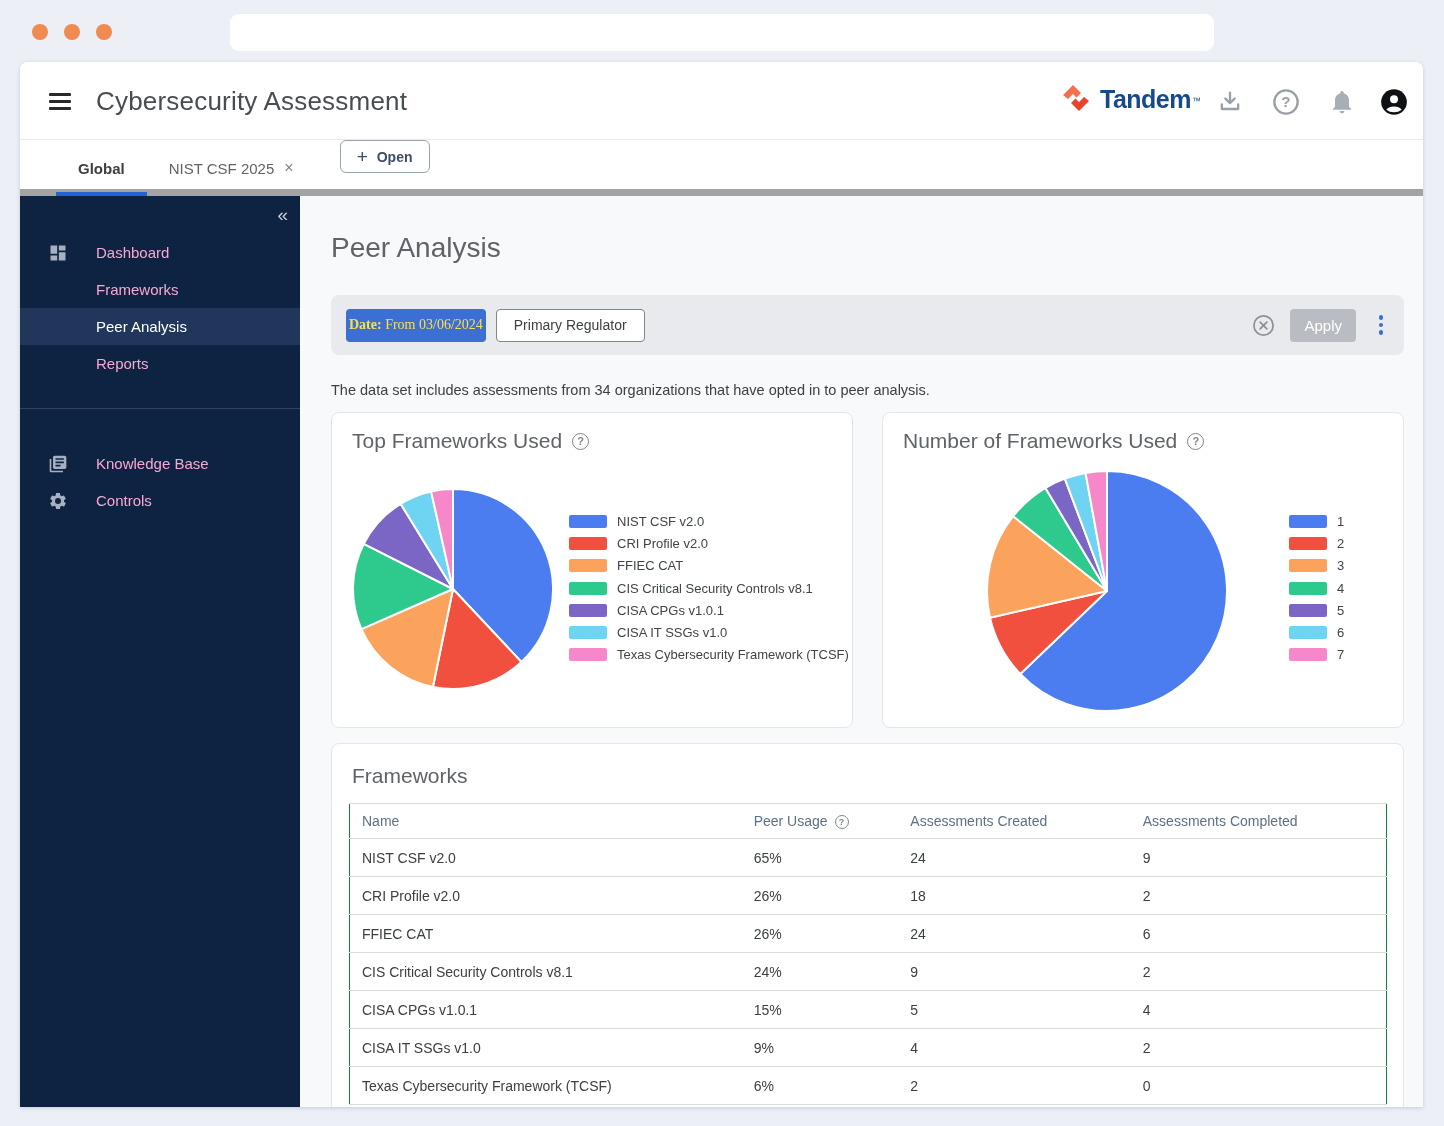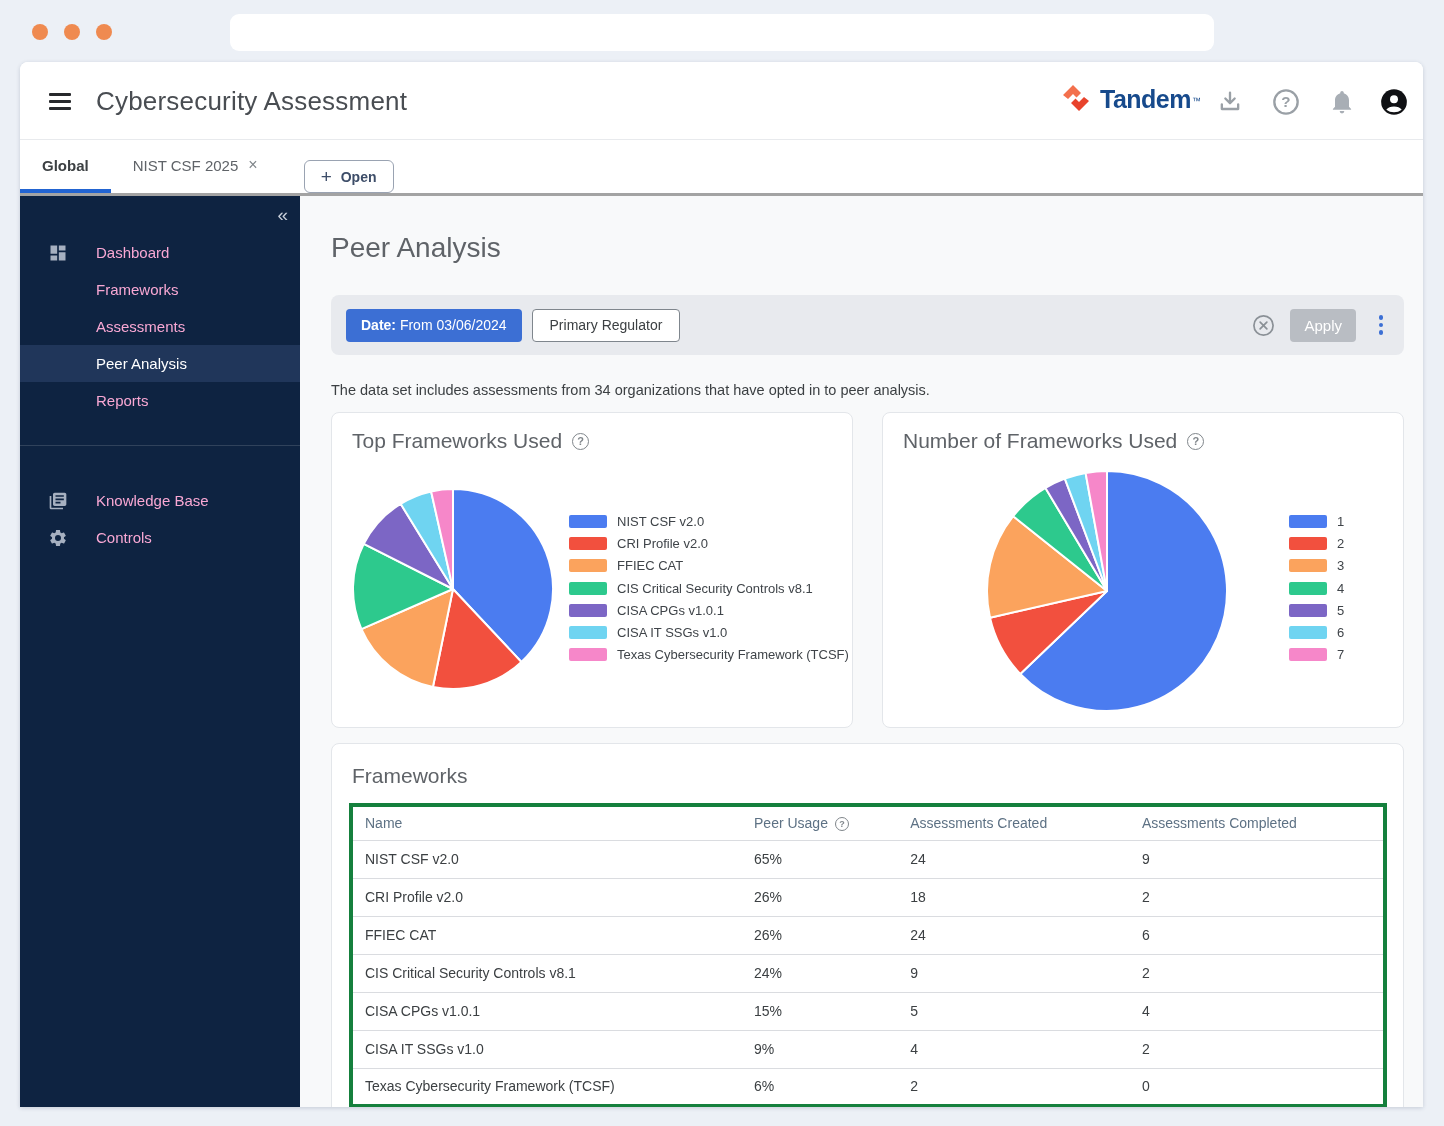--- a/index.html
+++ b/index.html
@@ -22,22 +22,22 @@
   .hamburger { position:absolute; left:29px; top:29px; width:22px; height:20px; cursor:pointer; }
   .hamburger span { display:block; height:2.5px; background:#27292c; margin-top:4.6px; border-radius:1px; }
   .hamburger span:first-child { margin-top:2px; }
   .app-title { position:absolute; left:76px; top:24px; font-size:26px; color:#494d52; letter-spacing:.2px; }
   .brand { position:absolute; left:1040px; top:20px; display:flex; align-items:flex-end; }
   .brand-name { font-size:25px; font-weight:bold; color:#174a8c; margin-left:8px; letter-spacing:-.5px; }
   .brand-tm { font-size:9px; color:#174a8c; vertical-align:top; position:relative; top:-8px; margin-left:1px; }
   .hdr-ic { position:absolute; top:26px; width:28px; height:28px; cursor:pointer; }
 
   
-  .tab-bar { height:56px; background:#fff; border-bottom:3px solid #a3a3a3; position:relative; flex:0 0 auto;
-             display:flex; align-items:flex-end; }
+  .tab-bar { height:56px; background:#fff; border-bottom:7px solid #a3a3a3; position:relative; flex:0 0 auto;
+             display:flex; align-items:flex-start;padding-left:36px; }
   .tab { position:relative; height:56px; display:flex; align-items:center; padding:0 22px; font-size:15px;
          color:#5f6368; cursor:pointer; }
   .tab.active { color:#3c4043; font-weight:bold; }
   .tab.active::after { content:""; position:absolute; left:0; bottom:0; height:4px; width:100%; background:#2264d1; }
   .tab .close-x { margin-left:10px; font-size:16px; color:#80868b; }
   .open-btn { margin-left:24px; height:33px; padding:0 16px; border:1px solid #9aa3b2; border-radius:6px;
               background:#fff; display:flex; align-items:center; font-size:14px; font-weight:bold; color:#3d4d68; cursor:pointer; }
   .open-btn .plus { font-size:19px; font-weight:normal; margin-right:9px; color:#3d4d68; }
 
   
@@ -52,22 +52,22 @@
   .nav-item.no-icon { padding-left:76px; }
   .nav-item.selected { background:#20365a; color:#fff; }
   .side-div { height:1px; background:rgba(255,255,255,.14); margin:26px 0 36px 0; }
 
   
   .main { flex:1 1 auto; background:#f8f9fa; position:relative; overflow:hidden; padding:0 19px 0 31px; }
   .page-title { margin-top:36px; font-size:28px; color:#5f6368; font-weight:normal; }
 
   .filter-bar { margin-top:31px; height:60px; background:#e8eaee; border-radius:8px; display:flex; align-items:center;
                 padding:0 14px 0 15px; position:relative; }
-  .date-btn { height:33px; background:#3c6fd4; color:#ffffff; border:none; border-radius:4px; padding:0 15px;
-              font-size:14px; font-family:Liberation Sans, sans-serif; cursor:pointer; }
+  .date-btn { height:33px; background:#3c6fd4; color:#fde047; border:none; border-radius:4px; padding:0 3px;
+              font-size:14px; font-family:Liberation Serif, serif; cursor:pointer; }
   .date-btn b { font-weight:bold; }
   .reg-btn { height:33px; margin-left:10px; background:#fff; color:#3c4043; border:1px solid #7f868d; border-radius:4px;
              padding:0 17px; font-size:14px; font-family:inherit; cursor:pointer; }
   .filter-right { position:absolute; right:14px; display:flex; align-items:center; }
   .clear-ic { width:23px; height:23px; cursor:pointer; }
   .apply-btn { height:33px; margin-left:15px; background:#b9bdc3; color:#fff; border:none; border-radius:4px;
                padding:0 14px; font-size:15px; font-family:inherit; cursor:pointer; }
   .kebab { margin-left:16px; width:18px; height:24px; display:flex; flex-direction:column; align-items:center;
            justify-content:center; cursor:pointer; }
   .kebab i { width:4.5px; height:4.5px; border-radius:50%; background:#3c6fd4; margin:1.6px 0; }
@@ -89,21 +89,21 @@
   .legend-swatch { width:38px; height:13px; border-radius:2px; margin-right:10px; flex:0 0 auto; }
   .legend-label { font-size:13px; color:#3f4449; white-space:nowrap; }
 
   .frameworks-card { margin-top:15px; width:1073px; height:430px; }
   .fw-title { padding:20px 0 0 20px; font-size:21px; color:#5f6368; }
   table.fw { border-collapse:collapse; margin:15px 17px 0 17px; width:1038px; table-layout:fixed; }
   table.fw th, table.fw td { border:1px solid #dadce0; border-left:none; border-right:none; text-align:left;
                              padding-left:12px; font-weight:normal; }
   table.fw thead th { height:35px; font-size:14px; color:#5d7184; border-top:1px solid #dadce0; }
   table.fw td { height:38px; font-size:14px; color:#3c4043; }
-  table.fw { border:4px solid #15803d; }
+  table.fw { border:1px solid #15803d; }
   .th-help { width:14px; height:14px; border-width:1.4px; font-size:9px; margin-left:7px; }
   .c-name{width:388px;} .c-usage{width:155px;} .c-created{width:230px;} .c-completed{width:253px;}
 </style>
 </head>
 <body>
 
 <div class="page">
 
   <div class="chrome">
     <span class="dot" style="left:32px;background:#ef8a50;"></span>
@@ -173,23 +173,20 @@
         <div class="nav">
           <div class="nav-item">
             <svg class="nico" viewBox="0 0 24 24">
               <path fill="#a6b0c0" d="M3 13h8V3H3v10zm0 8h8v-6H3v6zm10 0h8V11h-8v10zm0-18v6h8V3h-8z"></path>
             </svg>
             <span>Dashboard</span>
           </div>
           <div class="nav-item no-icon">
             <span>Frameworks</span>
           </div>
-          <div class="nav-item no-icon">
-            <span>Assessments</span>
-          </div>
           <div class="nav-item no-icon selected">
             <span>Peer Analysis</span>
           </div>
           <div class="nav-item no-icon">
             <span>Reports</span>
           </div>
         </div>
         <div class="side-div"></div>
         <div class="nav-item">
           <svg class="nico" viewBox="0 0 24 24">

